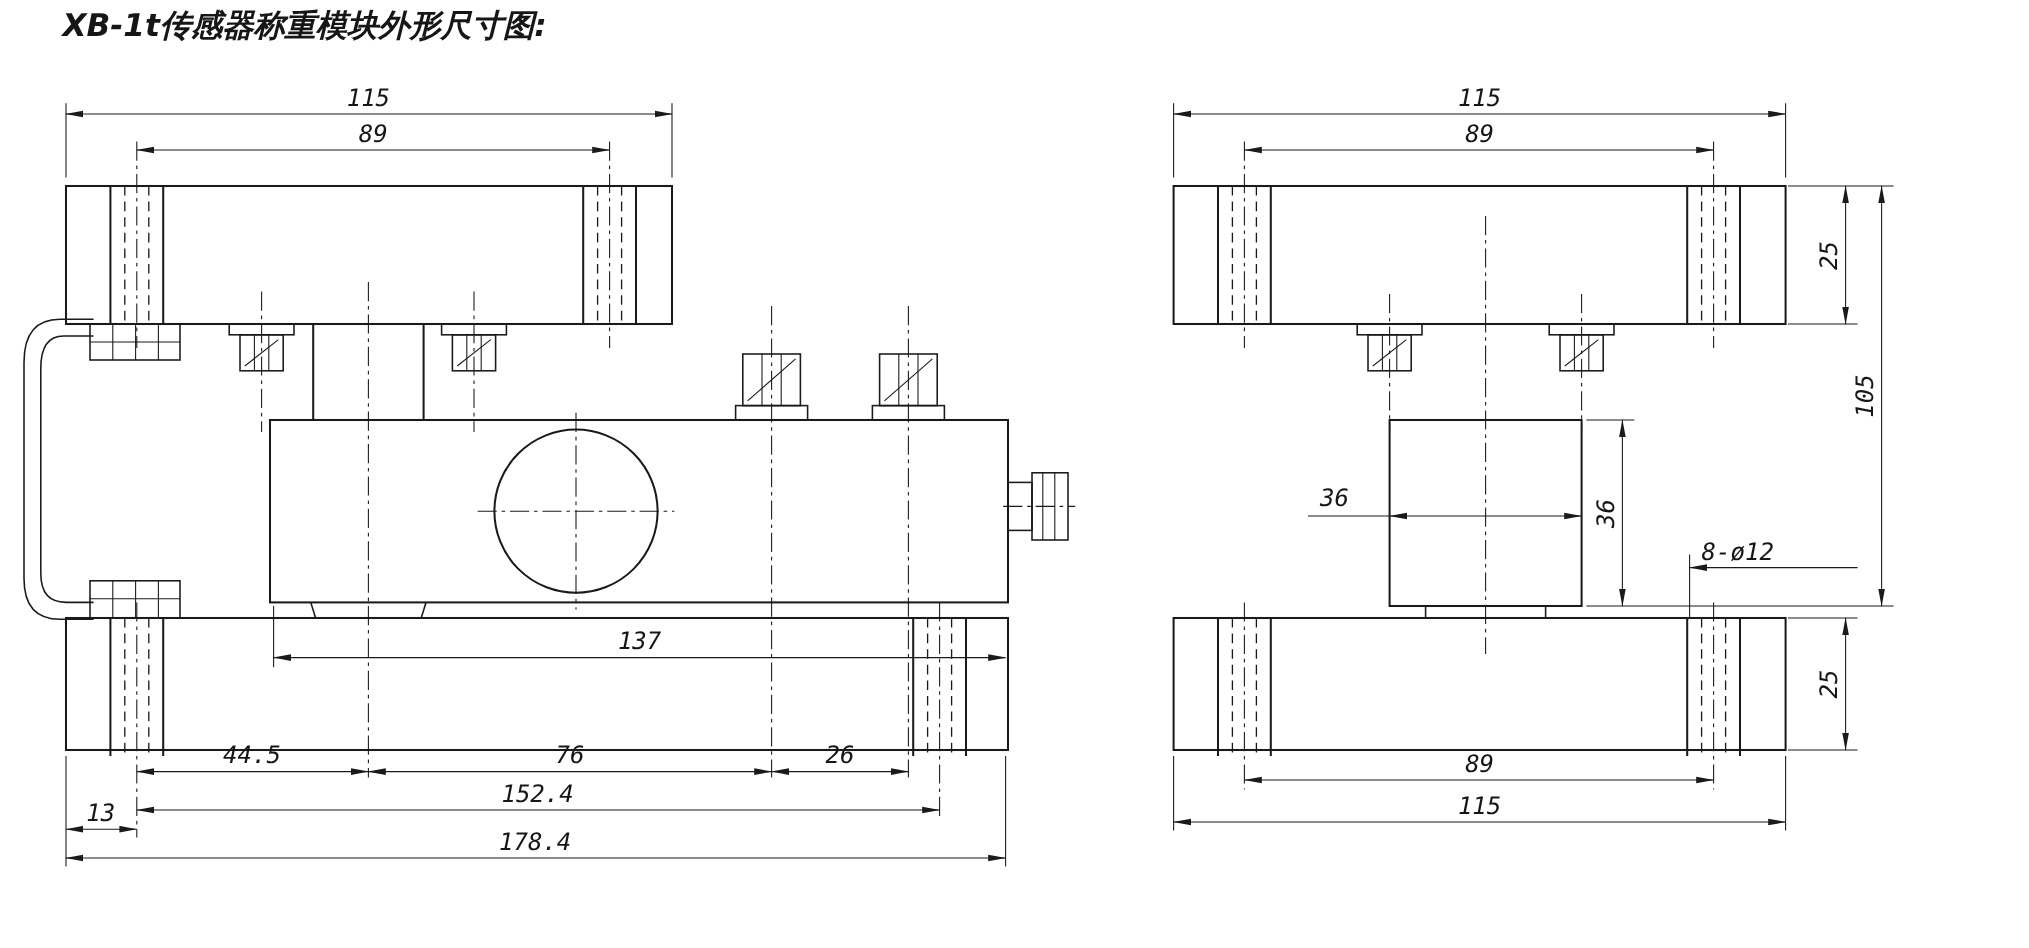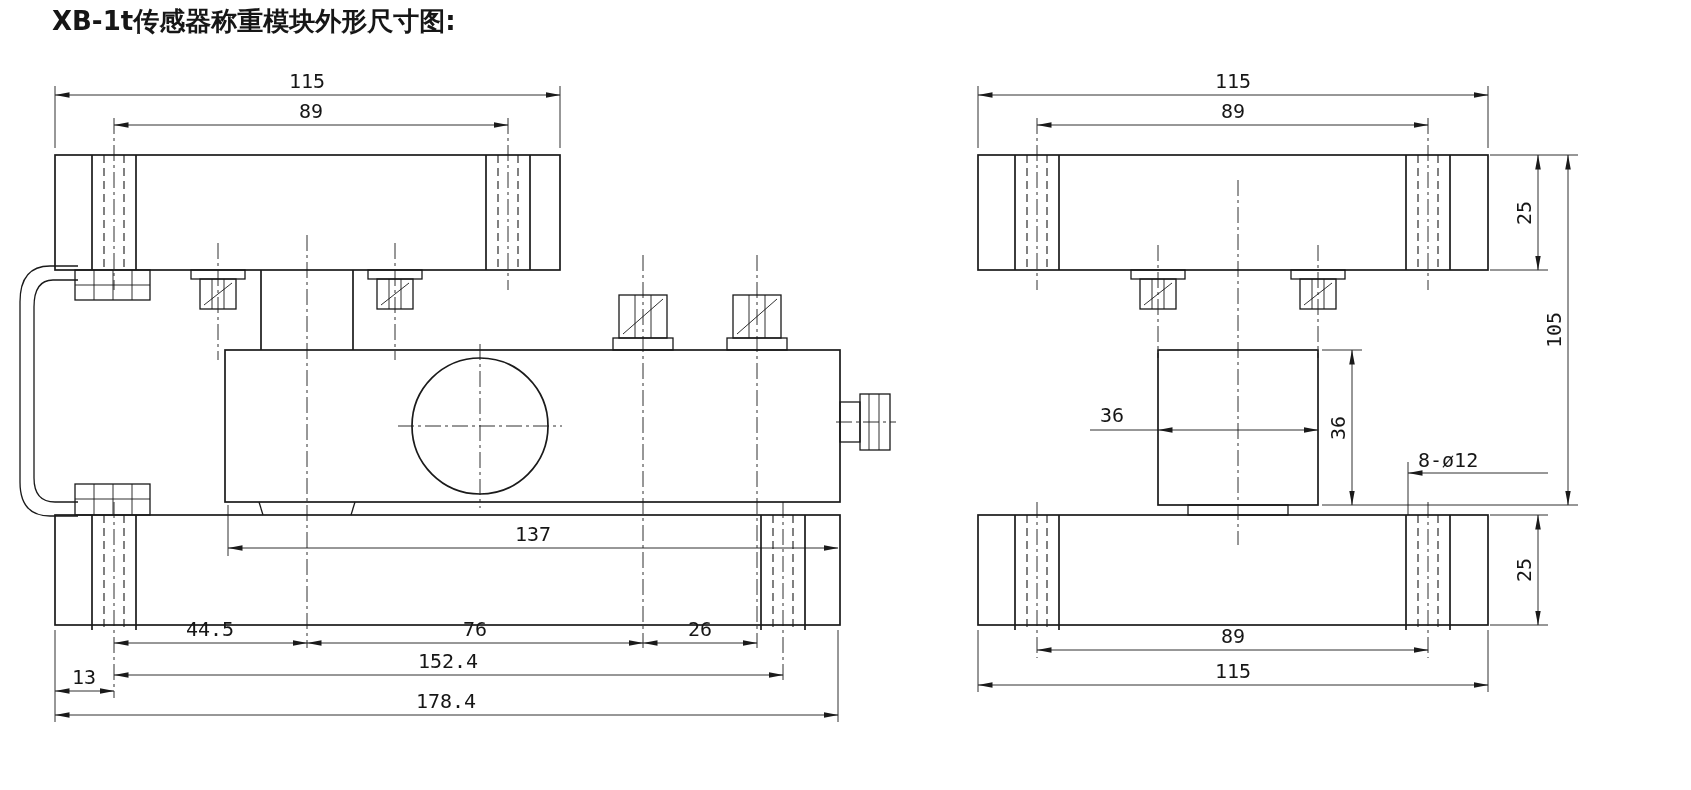--- a/index.html
+++ b/index.html
@@ -1,16 +1,16 @@
 <!DOCTYPE html>
 <html><head>
 <meta charset="utf-8">
 <style>
   html,body{margin:0;padding:0;background:#ffffff;}
-  .stage{width:1651px;height:790px;position:relative;background:#ffffff;overflow:hidden;}
+  .stage{width:1651px;height:790px;position:relative;background:#ffffff;overflow:hidden;font-style:italic;}
   svg{display:block;}
   svg text{font-family:"DejaVu Sans Mono","Liberation Mono",monospace;font-size:20px;fill:#161616;}
   svg text.title{font-family:"DejaVu Sans","Liberation Sans",sans-serif;font-size:26px;font-weight:bold;}
   .ol{stroke:#1a1a1a;stroke-width:1.7;fill:none}
   .ml{stroke:#1a1a1a;stroke-width:1.3;fill:none}
   .tl{stroke:#1a1a1a;stroke-width:0.9;fill:none}
   .hl{stroke:#1a1a1a;stroke-width:1.1;fill:none;stroke-dasharray:8 5}
   .cl{stroke:#1a1a1a;stroke-width:0.9;fill:none;stroke-dasharray:16 4 3 4}
 </style>
 </head>

